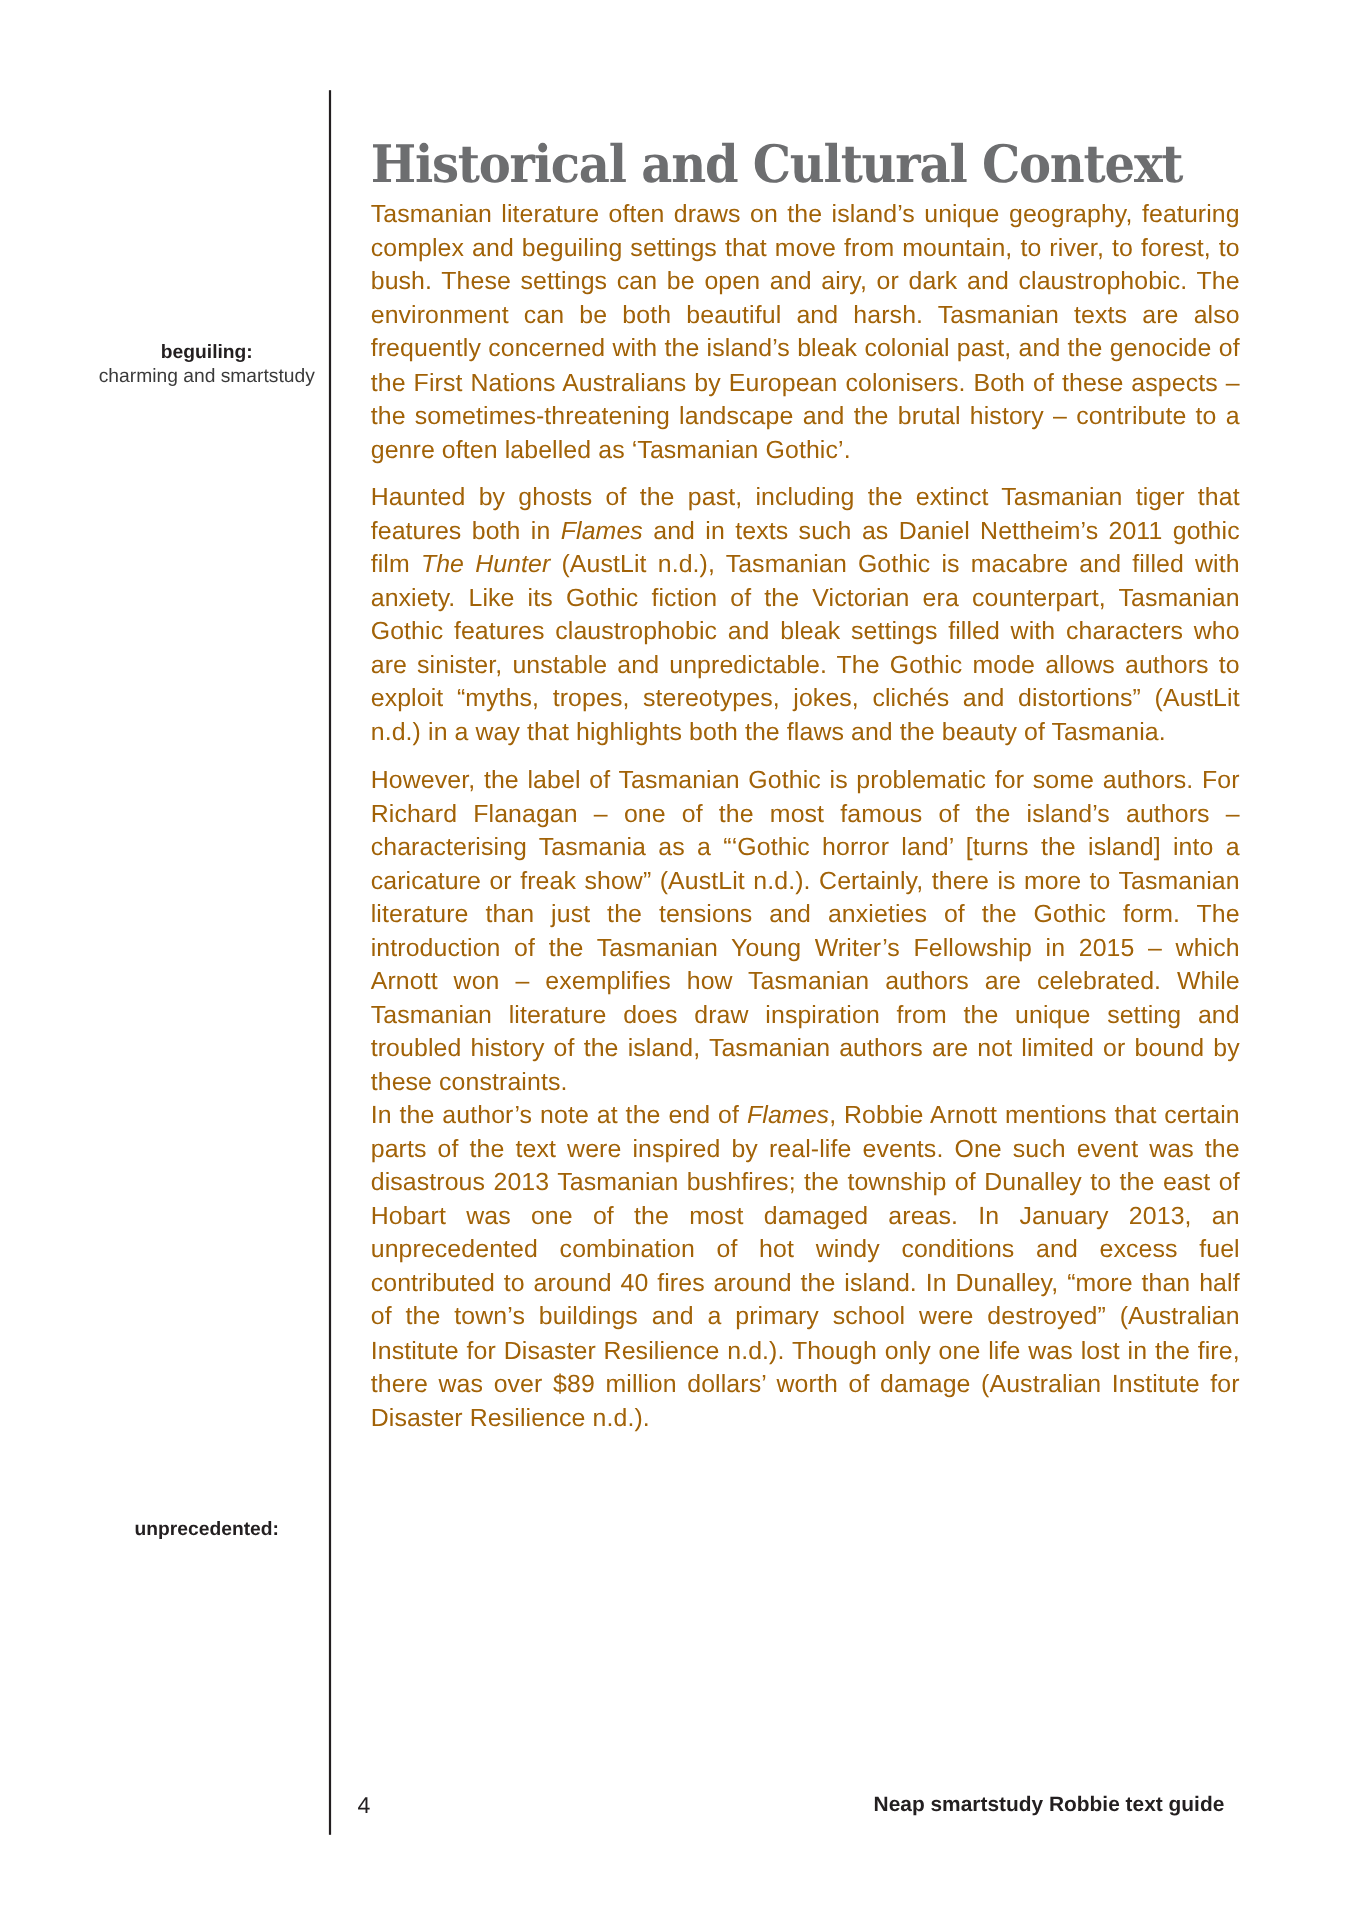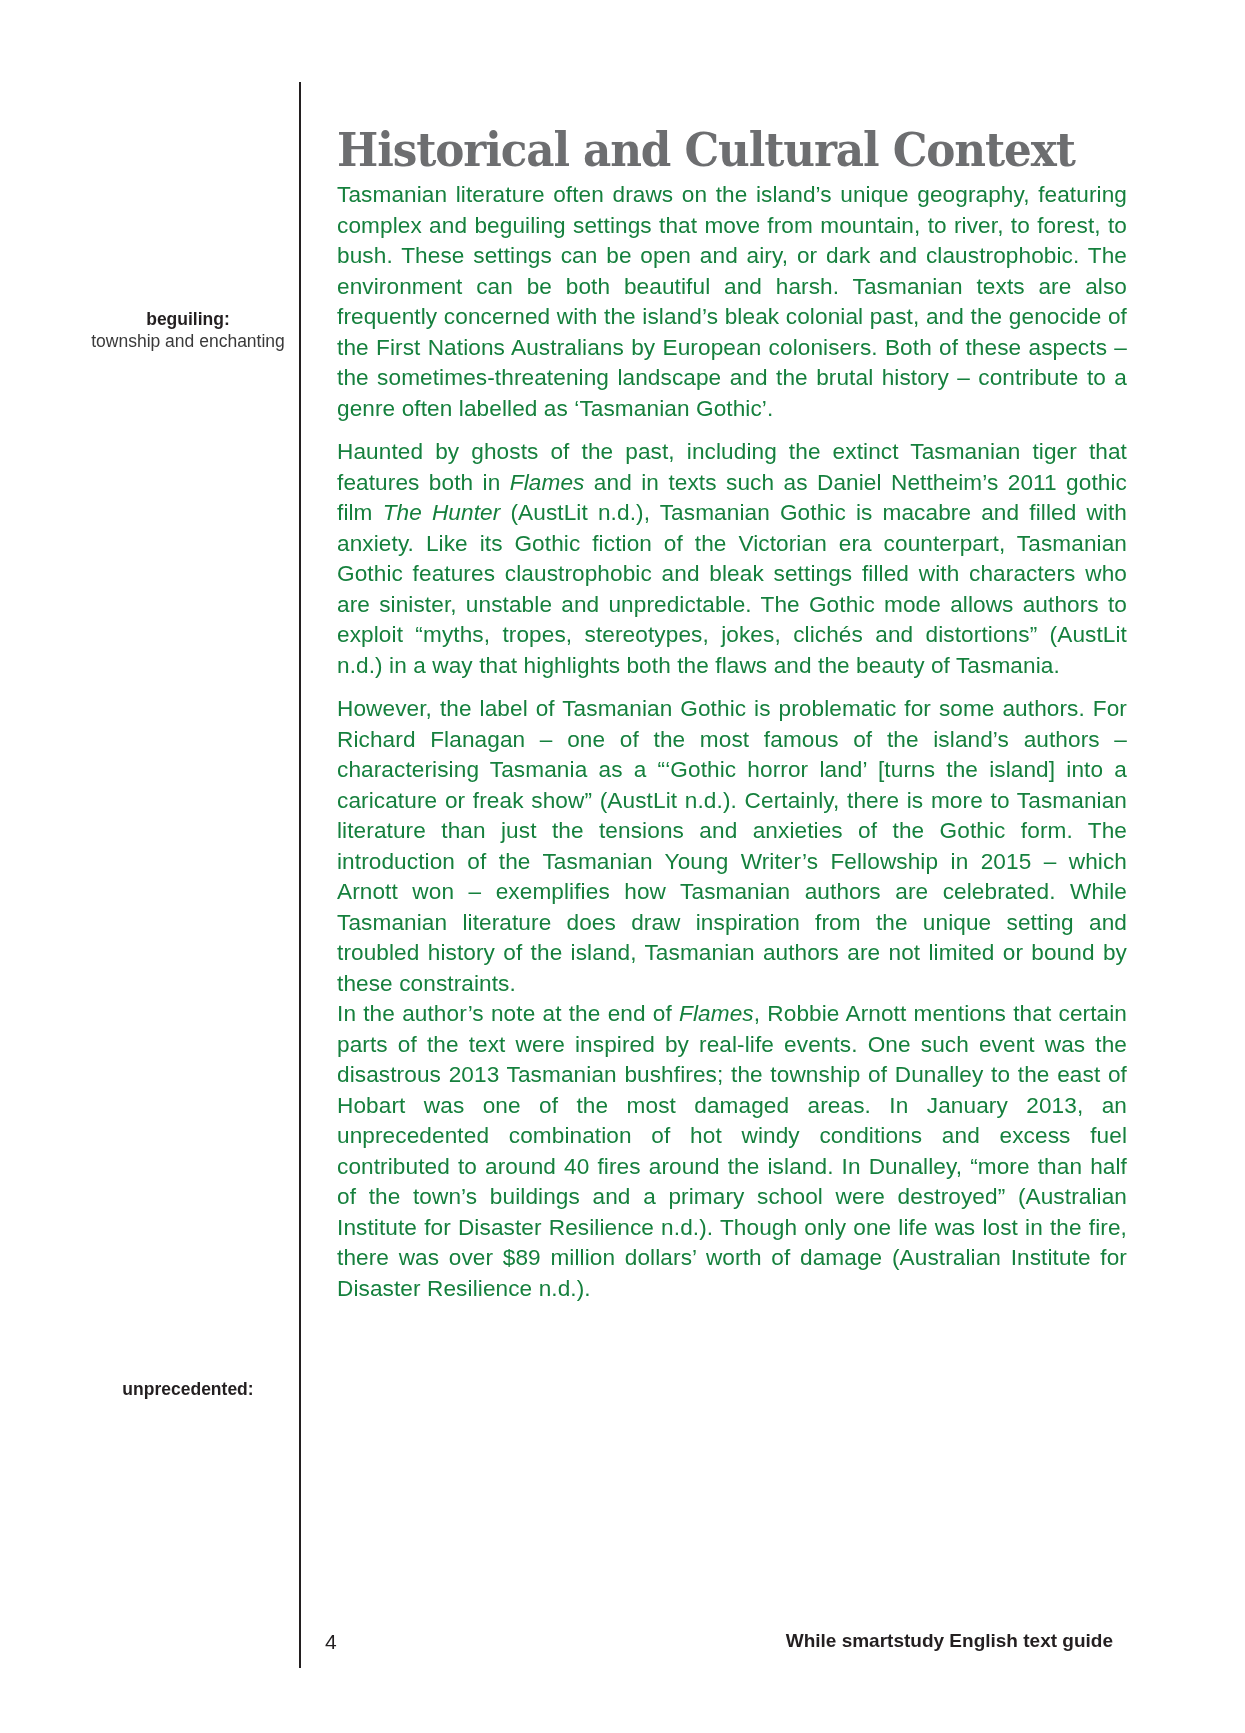--- a/index.html
+++ b/index.html
@@ -3,40 +3,40 @@
 <meta charset="utf-8">
 <style>
   html, body { margin: 0; padding: 0; background: #ffffff; }
   body { width: 1245px; height: 1733px; position: relative; overflow: hidden; color: #231f20; }
   .rule { position: absolute; left: 299px; top: 82px; width: 2px; height: 1586px; background: #231f20; }
   .main { position: absolute; left: 325px; top: 120px; width: 790px; margin-left: 12px; }
   .title { font-family: "DejaVu Serif", serif; font-weight: bold; color: #6d6e70; font-size: 47px; line-height: 60px; margin: 0; letter-spacing: -1.2px; transform: scaleX(0.93); transform-origin: left; white-space: nowrap; }
   .h2 { font-family: "Liberation Serif", serif; font-weight: normal; font-size: 37px; line-height: 44px; margin: 0; color: #231f20; letter-spacing: -0.3px; }
   .h2.first { margin-top: 36px; }
   .h2.second { margin-top: 50px; }
-  .para { font-family: "Liberation Sans", sans-serif; font-size: 22.6px; line-height: 30.5px; margin: 0; text-align: justify; color: #15803d; font-stretch: condensed; letter-spacing: 0.1px; }
+  .para { font-family: "Liberation Sans", sans-serif; font-size: 22.6px; line-height: 30.5px; margin: 0; text-align: justify; color: #a16207; font-stretch: condensed; letter-spacing: 0.1px; }
   .para + .para { margin-top: 13px; }
   .h2 + .para { margin-top: 9px; }
   .para em { font-style: italic; }
   .gloss { position: absolute; left: 88px; width: 200px; font-family: "Liberation Sans", sans-serif; font-size: 17.5px; line-height: 22px; color: #231f20; text-align: center; }
   .gloss .term { font-weight: bold; }
   .gloss .def { font-weight: normal; color: #3a3a3a; }
   .gloss-1 { top: 308px; }
   .gloss-2 { top: 1378px; }
   .footer-page { position: absolute; left: 325px; top: 1630px; font-family: "Liberation Sans", sans-serif; font-size: 21px; color: #231f20; }
   .footer-title { position: absolute; right: 132px; top: 1630px; font-family: "Liberation Sans", sans-serif; font-weight: bold; font-size: 19px; color: #231f20; }
 </style>
 </head>
 <body>
 
 <div class="rule"></div>
 
 <aside class="gloss gloss-1">
   <div class="term">beguiling:</div>
-  <div class="def">township and enchanting</div>
+  <div class="def">charming and smartstudy</div>
 </aside>
 
 <aside class="gloss gloss-2">
   <div class="term">unprecedented:</div>
 </aside>
 
 <main class="main">
   <h1 class="title">Historical and Cultural Context</h1>
 
   <section>
@@ -44,13 +44,13 @@
     <p class="para"><span>Haunted by ghosts of the past, including the extinct Tasmanian tiger that features both in </span><em>Flames</em><span> and in texts such as Daniel Nettheim’s 2011 gothic film </span><em>The Hunter</em><span> (AustLit n.d.), Tasmanian Gothic is macabre and filled with anxiety. Like its Gothic fiction of the Victorian era counterpart, Tasmanian Gothic features claustrophobic and bleak settings filled with characters who are sinister, unstable and unpredictable. The Gothic mode allows authors to exploit “myths, tropes, stereotypes, jokes, clichés and distortions” (AustLit n.d.) in a way that highlights both the flaws and the beauty of Tasmania.</span></p>
     <p class="para">However, the label of Tasmanian Gothic is problematic for some authors. For Richard Flanagan – one of the most famous of the island’s authors – characterising Tasmania as a “‘Gothic horror land’ [turns the island] into a caricature or freak show” (AustLit n.d.). Certainly, there is more to Tasmanian literature than just the tensions and anxieties of the Gothic form. The introduction of the Tasmanian Young Writer’s Fellowship in 2015 – which Arnott won – exemplifies how Tasmanian authors are celebrated. While Tasmanian literature does draw inspiration from the unique setting and troubled history of the island, Tasmanian authors are not limited or bound by these constraints.</p>
   </section>
 
   <section>
     <p class="para"><span>In the author’s note at the end of </span><em>Flames</em><span>, Robbie Arnott mentions that certain parts of the text were inspired by real-life events. One such event was the disastrous 2013 Tasmanian bushfires; the township of Dunalley to the east of Hobart was one of the most damaged areas. In January 2013, an unprecedented combination of hot windy conditions and excess fuel contributed to around 40 fires around the island. In Dunalley, “more than half of the town’s buildings and a primary school were destroyed” (Australian Institute for Disaster Resilience n.d.). Though only one life was lost in the fire, there was over $89 million dollars’ worth of damage (Australian Institute for Disaster Resilience n.d.).</span></p>
   </section>
 </main>
 
 <div class="footer-page">4</div>
-<div class="footer-title">While smartstudy English text guide</div>
+<div class="footer-title">Neap smartstudy Robbie text guide</div>
 
 </body></html>

